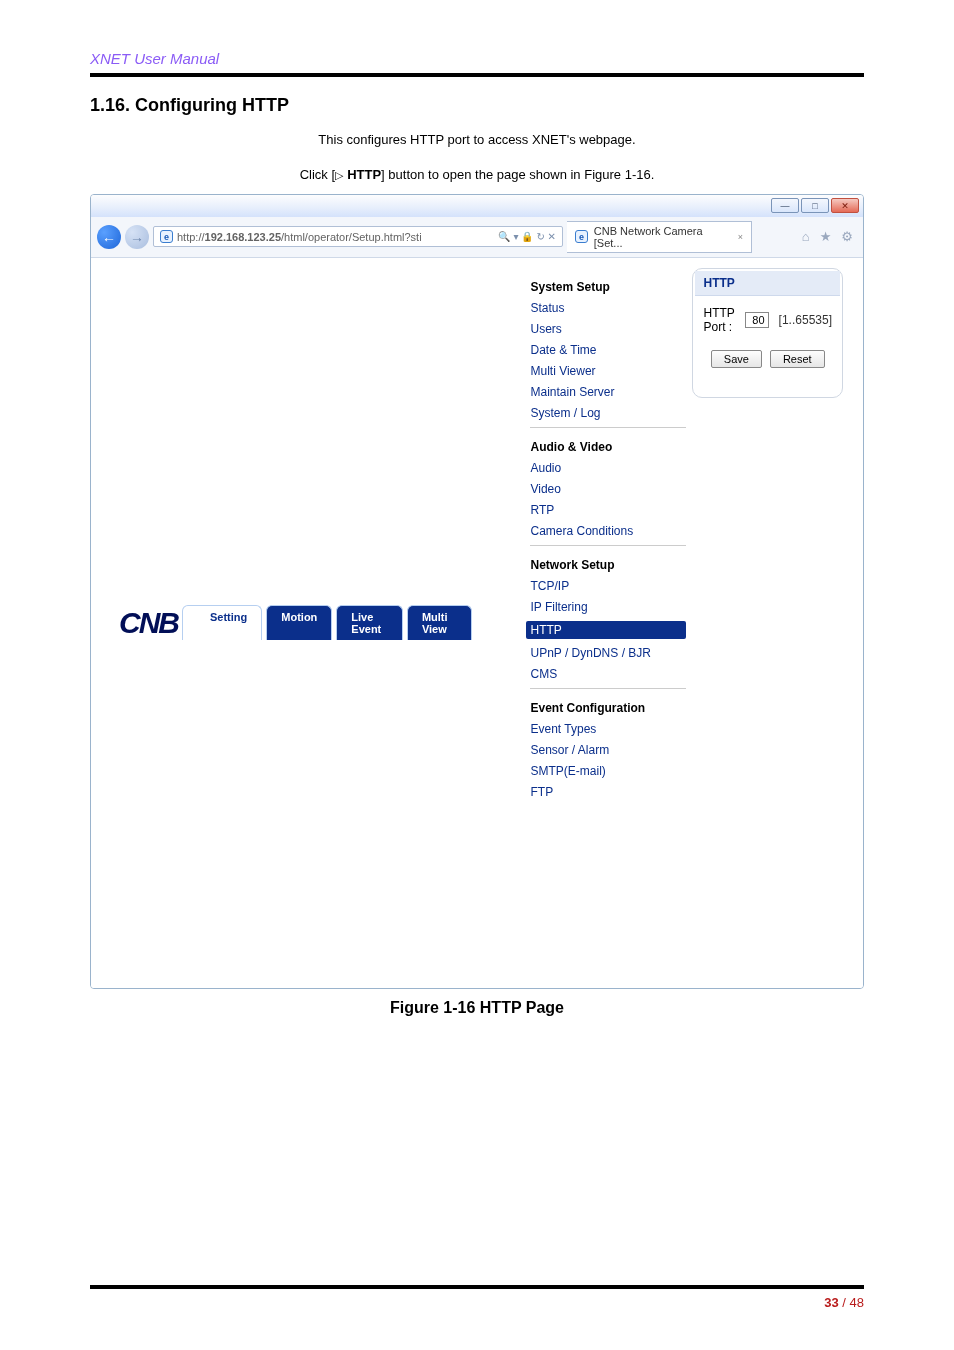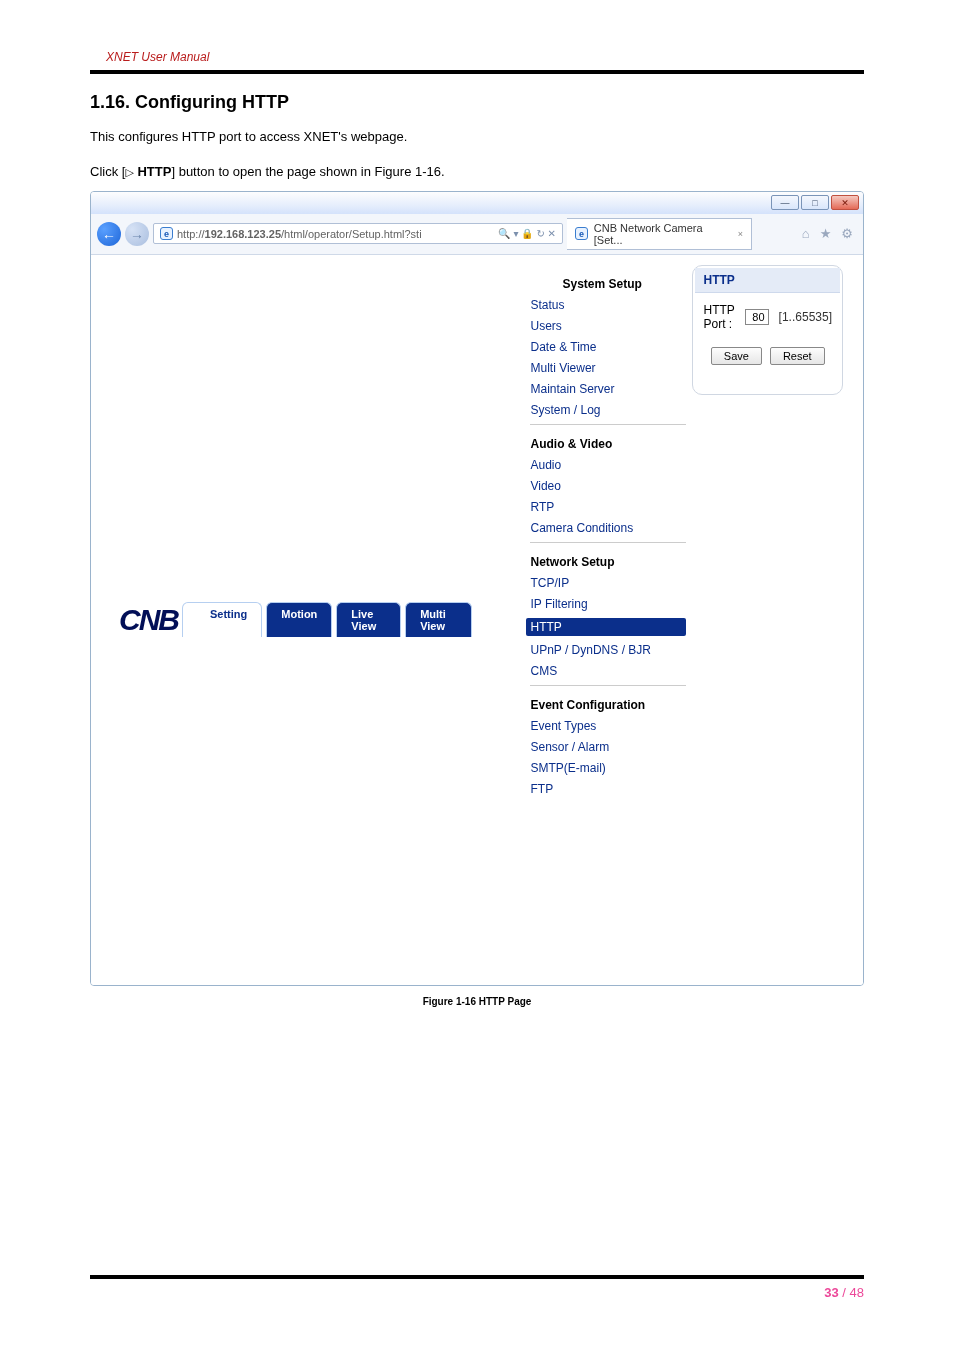--- a/index.html
+++ b/index.html
@@ -7,39 +7,40 @@
     margin: 0;
     font-family: Verdana, Arial, sans-serif;
     background: #fff;
     width: 954px;
   }
   .doc-header-area {
     padding: 50px 90px 8px 90px;
   }
   .doc-title {
     font-style: italic;
-    font-size: 12px;
-    color: #b91c1c;
-    margin: 0 0 6px 16px;
+    font-size: 15px;
+    color: #8b5cf6;
+    margin: 0 0 6px 0;
   }
   .thick-rule {
     border: none;
     border-top: 4px solid #000;
     margin: 0;
   }
   .section-heading {
     font-weight: bold;
     font-size: 18px;
     margin: 18px 0 8px 0;
     color: #000;
   }
   .body-text {
     font-size: 13px;
     margin: 14px 0 8px 0;
     line-height: 1.6;
+    text-align: center;
   }
   .tri { font-size: 11px; }
 
   
   .window-frame {
     margin: 8px 0 10px 0;
     border: 1px solid #9ab3cc;
     width: 774px;
     border-radius: 4px;
     overflow: hidden;
@@ -149,21 +150,21 @@
   .side-nav {
     width: 180px;
     padding: 6px 0 0 24px;
     font-size:12px;
     color:#0b2f8b;
   }
   .nav-group-title {
     color:#000;font-weight:bold;margin: 6px 0 4px 0;
     border-top:1px solid #ccc;padding-top:12px;
   }
-  .nav-group-title.first { border-top:none;padding-top:0;margin-left:32px;}
+  .nav-group-title.first { border-top:none;padding-top:0;}
   .nav-item { margin:7px 0; cursor:default;}
   .nav-item.sel { background:#0b2f8b;color:#fff;padding:2px 4px;margin-left:-4px;border-radius:2px;}
 
   .content-panel {
     flex:1;
     border:1px solid #d0d7e2;
     border-radius:10px;
     padding: 6px 10px 10px 10px;
     height: 130px;
     font-size:12px;
@@ -181,28 +182,28 @@
     border:1px solid #888;width:24px;padding:1px 3px;font-size:11px;text-align:right;
   }
   .note { color:#333; }
   .btn-row { display:flex;gap:8px;justify-content:center;margin-top:14px;}
   .ui-btn {
     border:1px solid #888;background:linear-gradient(#fdfdfd,#e6e6e6);
     padding:2px 12px;font-size:11px;border-radius:2px;
   }
 
   .fig-caption {
-    text-align:center;font-weight:bold;font-size:10px;margin:8px 0 0 0;
+    text-align:center;font-weight:bold;font-size:16px;margin:8px 0 0 0;
   }
 
   .doc-footer {
     padding: 0 90px 24px 90px;
     margin-top: 260px;
   }
-  .page-num { text-align:right;font-size:13px;color:#ec4899;margin-top:6px;}
+  .page-num { text-align:right;font-size:13px;color:#b91c1c;margin-top:6px;}
   .page-num .cur{ font-weight:bold; }
 </style>
 </head>
 <body>
 
 <div class="doc-header-area">
   <p class="doc-title">XNET User Manual</p>
   <hr class="thick-rule">
 
   <p class="section-heading">1.16. Configuring HTTP</p>
@@ -240,21 +241,21 @@
     </div>
 
     <div class="app-body">
       <div class="app-header-row">
         <div class="logo-box">
           <span class="logo-c">CNB</span>
         </div>
         <div class="tabs-row">
           <div class="app-tab active">Setting</div>
           <div class="app-tab">Motion</div>
-          <div class="app-tab">Live View</div>
+          <div class="app-tab">Live Event</div>
           <div class="app-tab">Multi View</div>
         </div>
       </div>
 
       <div class="app-main">
         <div class="side-nav">
           <div class="nav-group-title first">System Setup</div>
           <div class="nav-item">Status</div>
           <div class="nav-item">Users</div>
           <div class="nav-item">Date &amp; Time</div>

